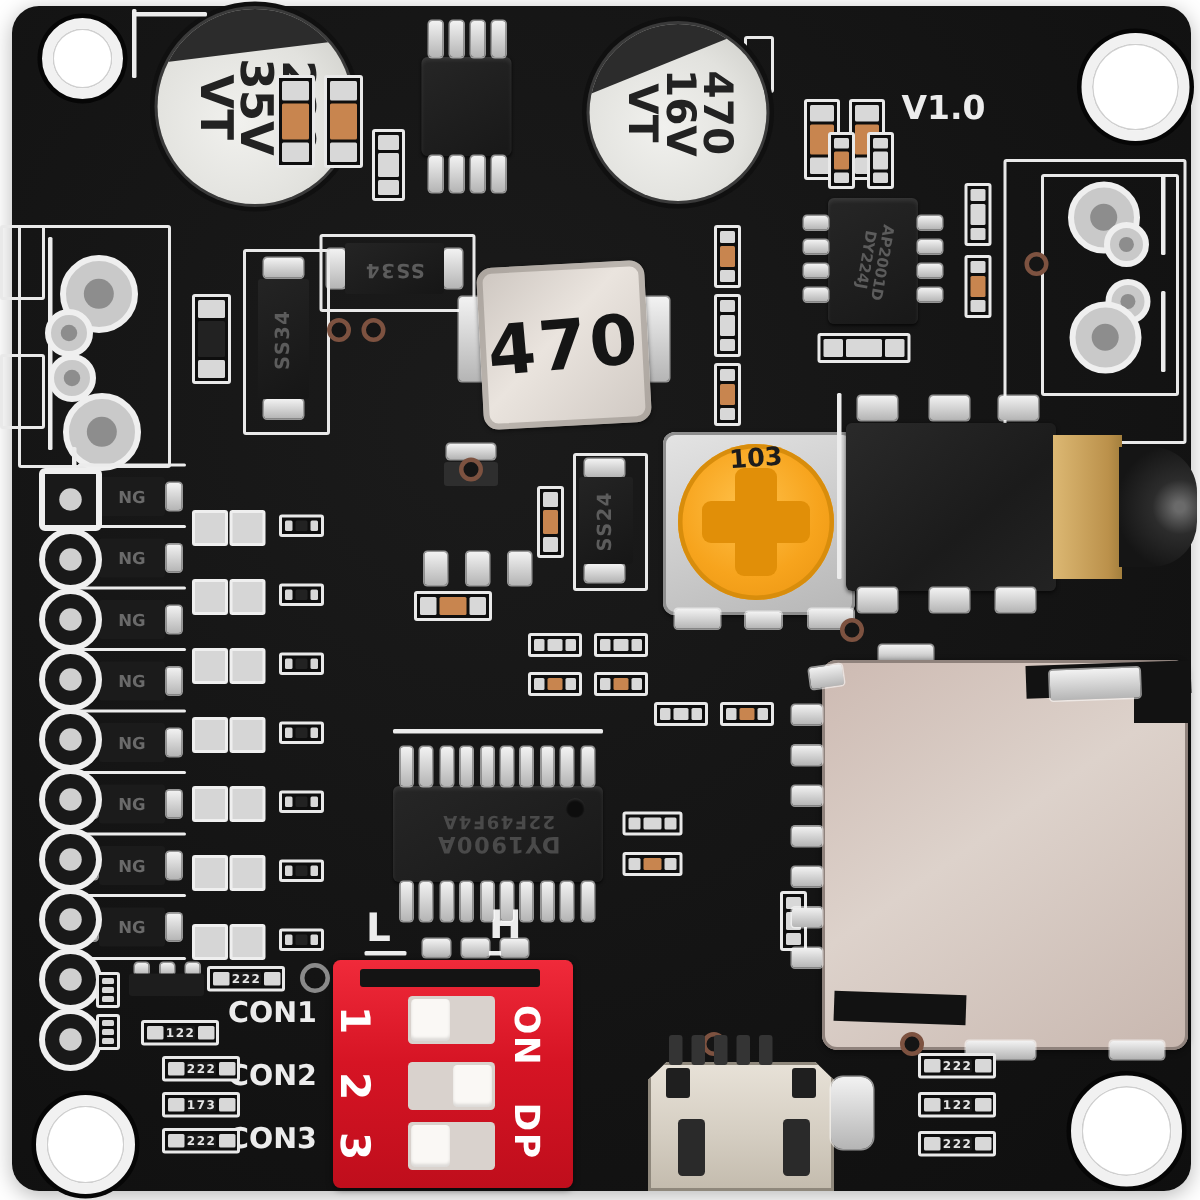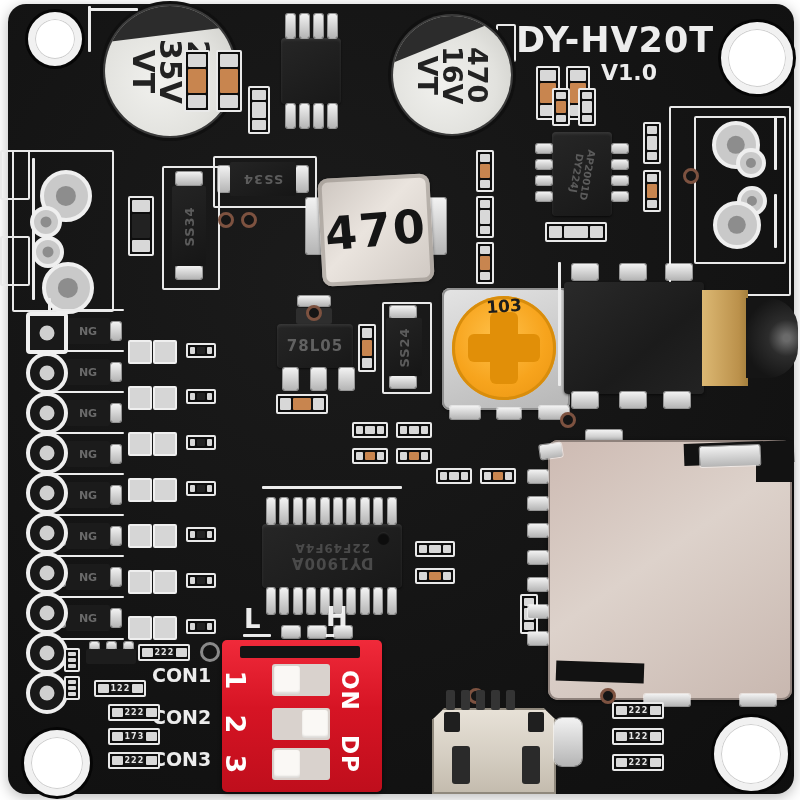--- a/index.html
+++ b/index.html
@@ -46,21 +46,20 @@
 
 <div id="stage">
   <div id="board"></div>
 
   <div class="hole" style="left:28px;top:12px;width:40px;height:40px;"></div>
   <div class="hole" style="left:721px;top:22px;width:58px;height:58px;"></div>
   <div class="hole" style="left:714px;top:717px;width:60px;height:60px;"></div>
   <div class="hole" style="left:24px;top:730px;width:52px;height:52px;"></div>
 
   <div class="bracket" style="left:496px;top:24px;width:16px;height:34px;"></div>
-  <div class="sm-label" style="left:516px;top:20px;font-size:35px;letter-spacing:1px;">DY-HV20T</div>
   <div class="sm-label" style="left:601px;top:60px;font-size:22px;">V1.0</div>
 
   <div class="bracket" style="left:12px;top:150px;width:98px;height:158px;"></div>
   <div class="silk" style="left:32px;top:158px;width:3px;height:142px;"></div>
   <div class="bracket" style="left:0px;top:150px;width:26px;height:46px;"></div>
   <div class="bracket" style="left:0px;top:236px;width:26px;height:46px;"></div>
   <div class="pad" style="left:40px;top:170px;width:44px;height:44px;">
       <i></i>
     </div>
   <div class="pad" style="left:30px;top:206px;width:24px;height:24px;">
@@ -133,23 +132,20 @@
   <div id="amp-ic" class="chipbody" style="left:552px;top:132px;width:60px;height:84px;">
     <div style="position:absolute;left:50%;top:50%;transform:translate(-50%,-50%) rotate(100deg);
          color:#5c5c5c;font-size:10px;font-weight:bold;text-align:center;line-height:1.1;">
       <div>AP2001D</div>
       <div>DY224J</div>
     </div>
   </div>
 
   <div class="pin" style="left:298px;top:296px;width:32px;height:10px;"></div>
   <div class="abs" style="left:296px;top:308px;width:36px;height:16px;background:#2e2e2e;border-radius:2px;"></div>
-  <div class="chipbody" style="left:277px;top:324px;width:76px;height:44px;display:flex;align-items:center;justify-content:center;">
-    <span style="color:#616161;font-size:15px;font-weight:bold;letter-spacing:1px;">78L05</span>
-  </div>
   <div class="pin" style="left:283px;top:368px;width:15px;height:22px;"></div>
   <div class="pin" style="left:311px;top:368px;width:15px;height:22px;"></div>
   <div class="pin" style="left:339px;top:368px;width:15px;height:22px;"></div>
 
   <div class="bracket" style="left:382px;top:302px;width:46px;height:88px;"></div>
   <div class="pin" style="left:390px;top:306px;width:26px;height:12px;"></div>
   <div class="pin" style="left:390px;top:376px;width:26px;height:12px;"></div>
   <div class="diode-body" style="left:386px;top:318px;width:36px;height:58px;">
     <span class="diode-txt" style="transform:rotate(-90deg);">SS24</span>
   </div>

